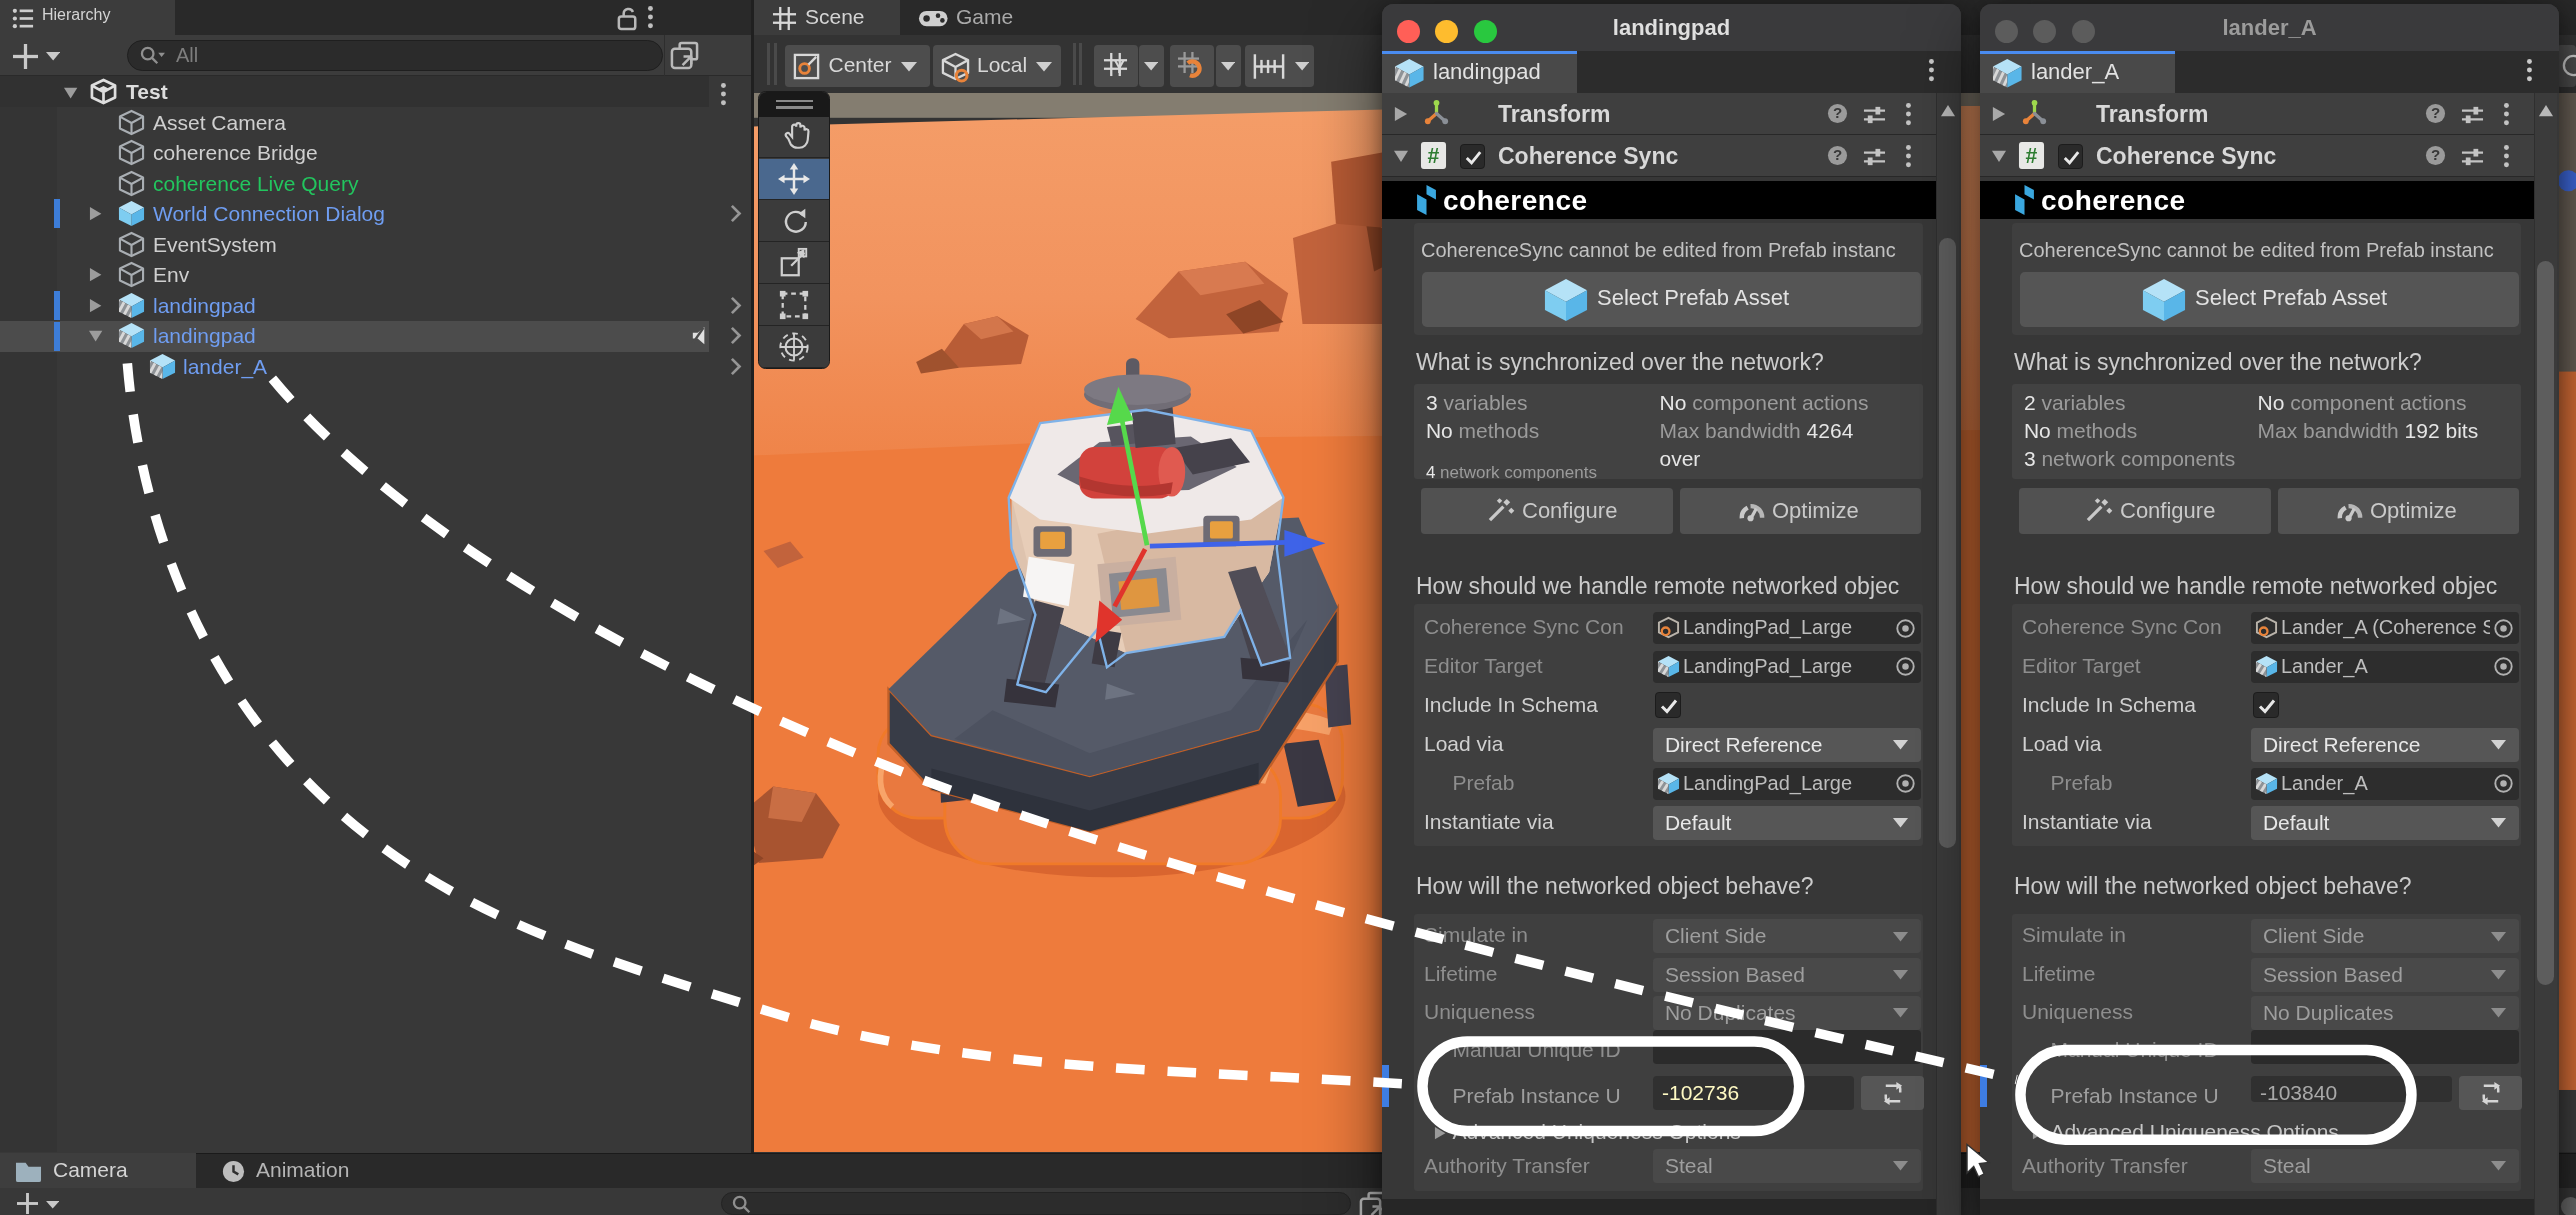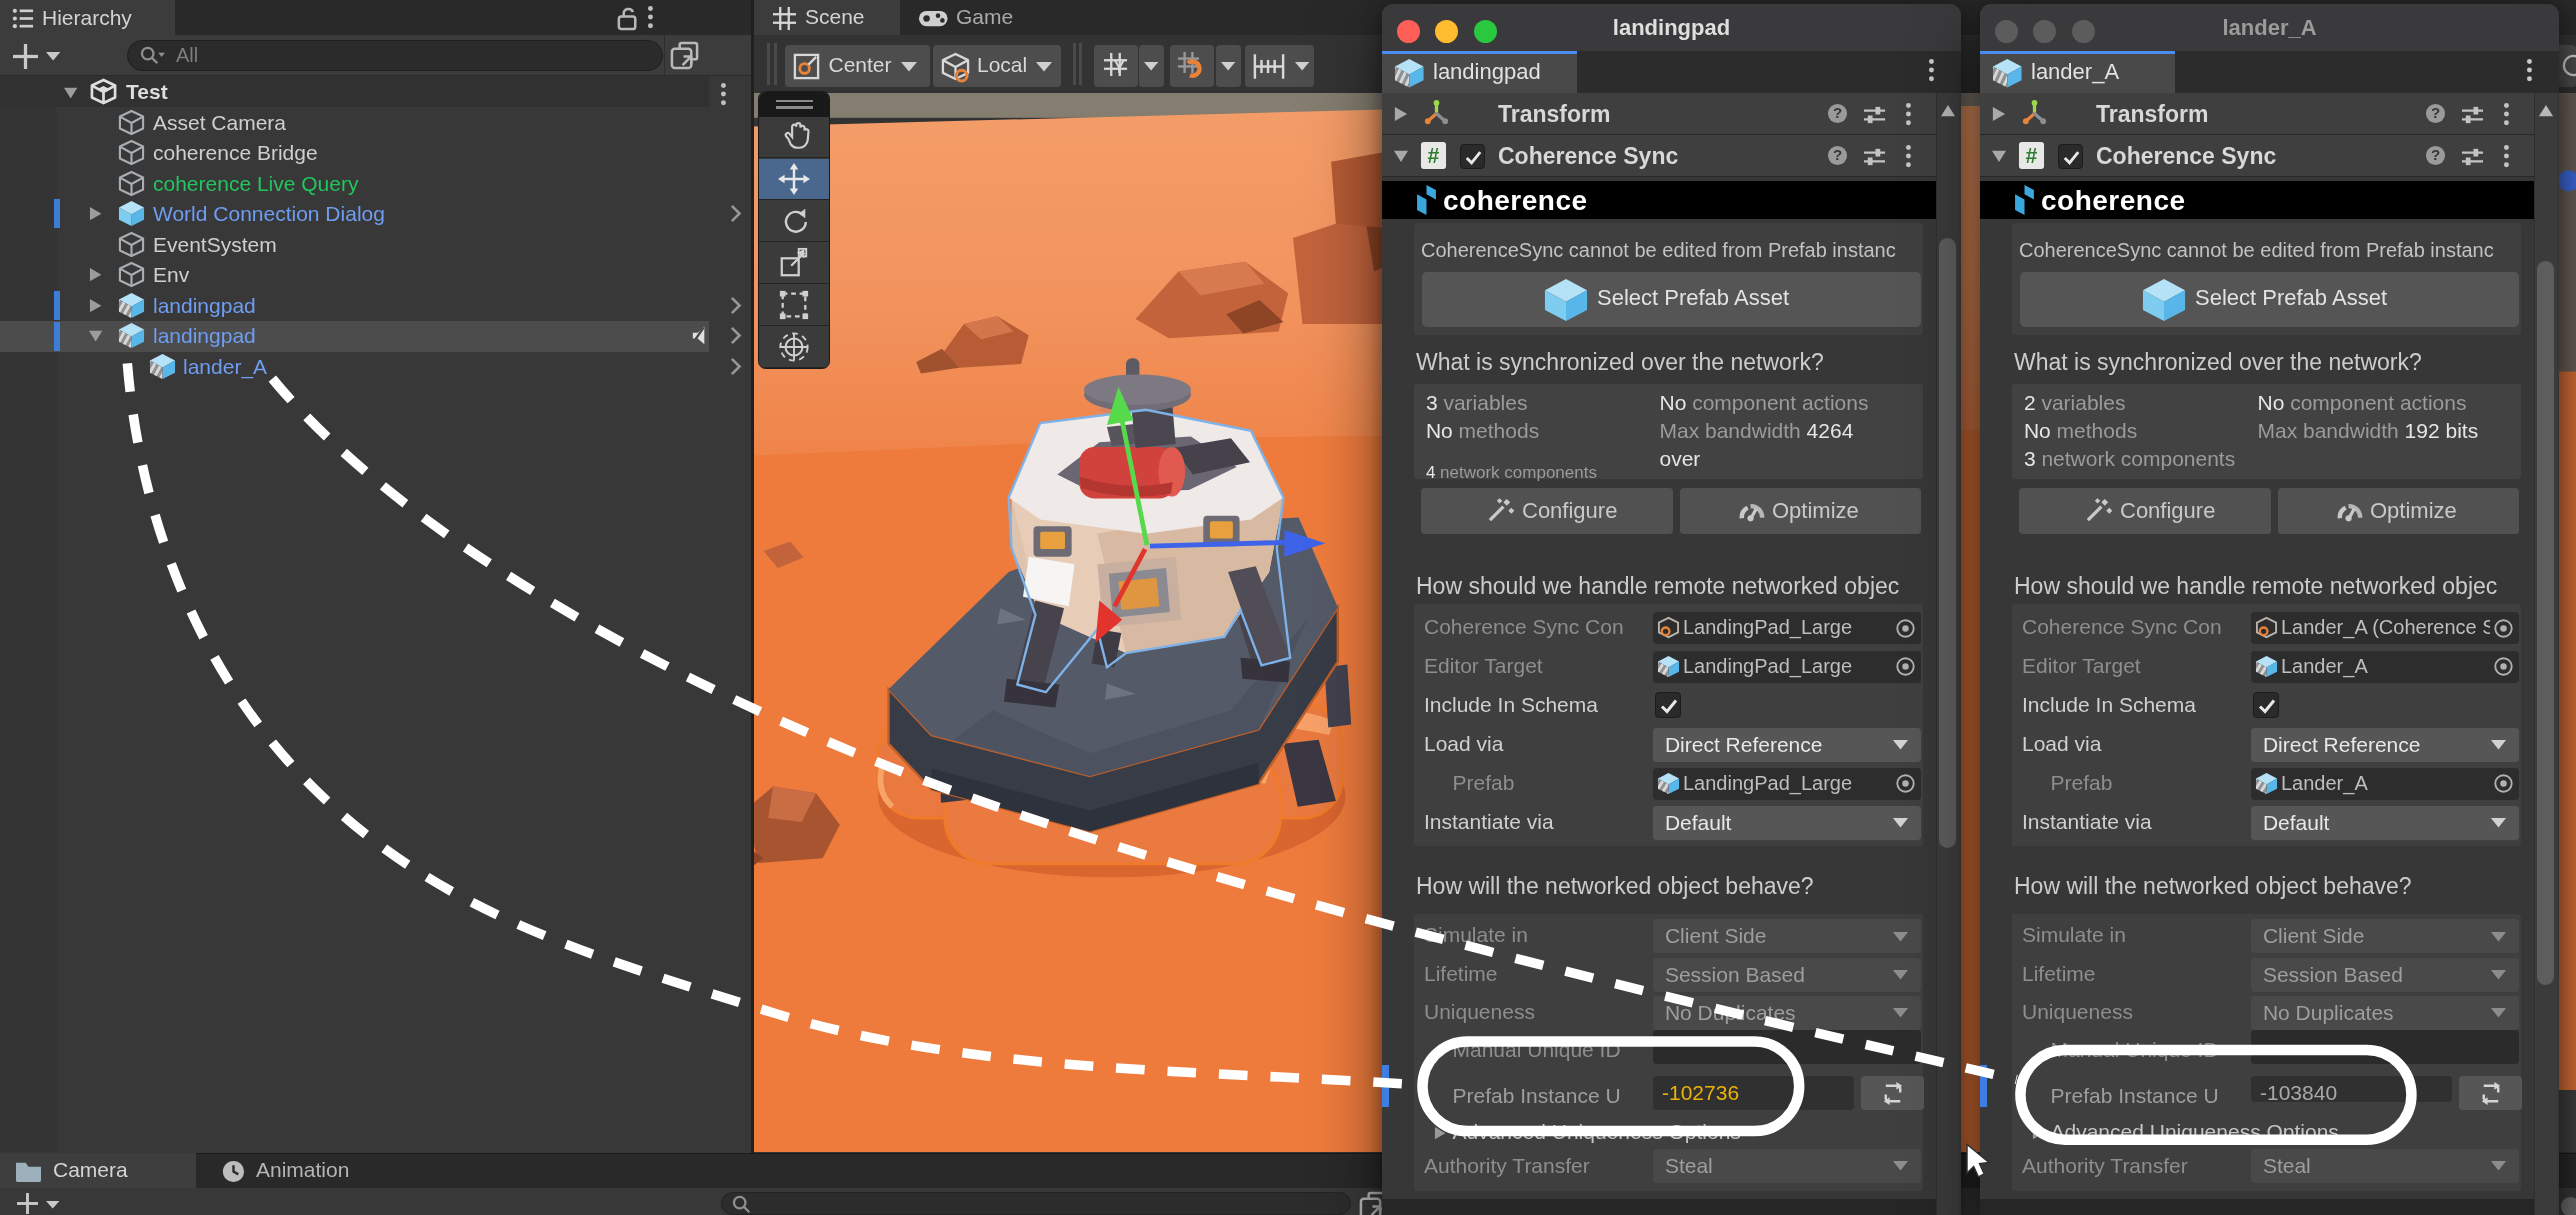--- a/index.html
+++ b/index.html
@@ -4,21 +4,21 @@
     <div style="position:absolute;left:0;top:0;width:751px;height:35px;background:#292929;"></div>
     <div style="position:absolute;left:0;top:0;width:175px;height:35px;background:#3c3c3c;"></div>
     <svg width="23" height="23" viewBox="0 0 24 24" style="position:absolute;left:12.4px;top:6.7px;">
       <circle cx="3" cy="4" r="2.2" fill="#cdcdcd"></circle>
       <rect x="8" y="2.6" width="14" height="2.8" fill="#cdcdcd"></rect>
       <circle cx="3" cy="12" r="2.2" fill="#cdcdcd"></circle>
       <rect x="8" y="10.6" width="14" height="2.8" fill="#cdcdcd"></rect>
       <circle cx="3" cy="20" r="2.2" fill="#cdcdcd"></circle>
       <rect x="8" y="18.6" width="14" height="2.8" fill="#cdcdcd"></rect>
     </svg>
-    <div style="position:absolute;left:42px;top:5.7px;font-size:21px;color:#d4d4d4;">Hierarchy</div>
+    <div style="position:absolute;left:42px;top:5.7px;font-size:16px;color:#d4d4d4;">Hierarchy</div>
     <svg width="27" height="27" viewBox="0 0 28 28" style="position:absolute;left:615px;top:3.8px;">
       <rect x="4" y="13" width="17" height="13" rx="2.5" fill="none" stroke="#b8b8b8" stroke-width="2.6"></rect>
       <path d="M9 13 V10 a5 5 0 0 1 9.6 -1.8" fill="none" stroke="#b8b8b8" stroke-width="2.6"></path>
     </svg>
     <svg width="6.7" height="24" viewBox="0 0 7 25" style="position:absolute;left:647px;top:4.8px;">
       <circle cx="3.6" cy="3.6" r="2.6" fill="#c0c0c0"></circle>
       <circle cx="3.6" cy="12.6" r="2.6" fill="#c0c0c0"></circle>
       <circle cx="3.6" cy="21.6" r="2.6" fill="#c0c0c0"></circle>
     </svg>
     <div style="position:absolute;left:0;top:35px;width:751px;height:41px;background:#3c3c3c;border-bottom:1px solid #2a2a2a;"></div>
@@ -724,21 +724,21 @@
       <div style="position:absolute;left:239px;top:82px;width:268px;height:34px;background:#494949;border-radius:3.8px;overflow:hidden;">
         <div style="position:absolute;left:12.4px;top:4.8px;font-size:21px;color:#9e9e9e;white-space:nowrap;">No Duplicates</div>
         <svg width="17" height="11.4" viewBox="0 0 18 12" style="position:absolute;right:11.4px;top:11.4px;">
           <path d="M1 1 L17 1 L9 11 Z" fill="#8d8d8d"></path>
         </svg>
       </div>
       <div style="position:absolute;left:39px;top:124px;font-size:21px;color:#8e8e8e;white-space:nowrap;">Manual Unique ID</div>
       <div style="position:absolute;left:239px;top:116px;width:268px;height:34px;background:#2b2b2b;border-radius:3.8px;"></div>
       <div style="position:absolute;left:39px;top:170px;font-size:21px;color:#9e9e9e;white-space:nowrap;">Prefab Instance U</div>
       <div style="position:absolute;left:239px;top:162px;width:201px;height:34px;background:#303030;border-radius:3.8px;">
-        <div style="position:absolute;left:9.5px;top:4.8px;font-size:21px;color:#eab308;">-102736</div>
+        <div style="position:absolute;left:9.5px;top:4.8px;font-size:21px;color:#fef9c3;">-102736</div>
       </div>
       <div style="position:absolute;left:447px;top:162px;width:63px;height:34px;background:#565656;border-radius:3.8px;">
         <svg width="26" height="27" viewBox="0 0 27 28" style="position:absolute;left:19px;top:3.8px;">
           <path d="M6 6 h12 a3 3 0 0 1 3 3 v4" fill="none" stroke="#d5d5d5" stroke-width="2.6"></path>
           <path d="M21 22 h-12 a3 3 0 0 1 -3 -3 v-4" fill="none" stroke="#d5d5d5" stroke-width="2.6"></path>
           <path d="M17 2 l6 4 -6 4 Z" fill="#d5d5d5"></path>
           <path d="M10 18 l-6 4 6 4 Z" fill="#d5d5d5"></path>
         </svg>
       </div>
       <svg width="14.3" height="14.3" viewBox="0 0 15 15" style="position:absolute;left:19px;top:212px;">

